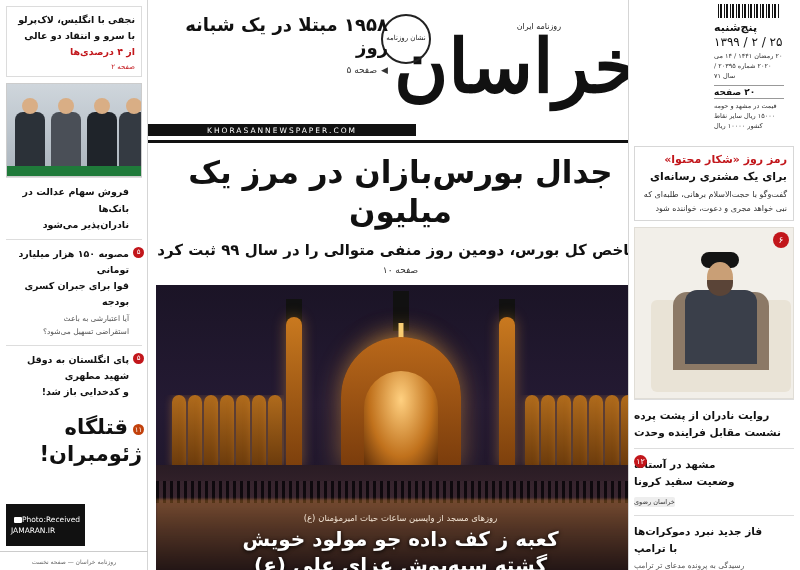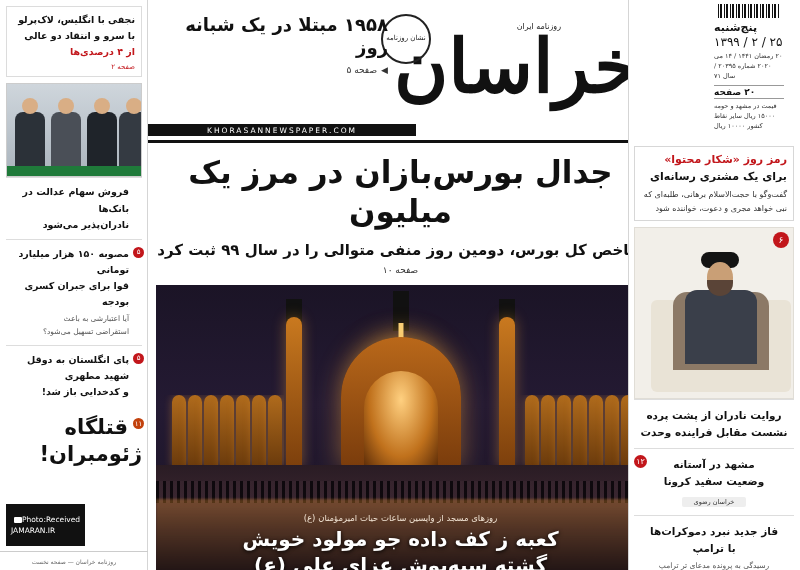--- a/index.html
+++ b/index.html
@@ -105,44 +105,44 @@
   .rc-title .blk{color:#111;}
   .rc-sub{font-size:8px;line-height:1.7;color:#333;margin-top:3px;}
   .rc-photo{position:relative;margin:6px 6px 0 6px;height:170px;background:#f2efe9;border:1px solid #e0ddd6;overflow:hidden;}
   .rc-photo .chair{position:absolute;left:16px;bottom:6px;width:140px;height:92px;background:#e9e3d6;border-radius:6px;}
   .rc-photo .man-head{position:absolute;left:72px;top:34px;width:26px;height:30px;border-radius:50% 50% 45% 45%;background:#c99f76;}
   .rc-photo .turban{position:absolute;left:66px;top:24px;width:38px;height:16px;border-radius:10px;background:#141414;}
   .rc-photo .beard{position:absolute;left:72px;top:52px;width:26px;height:16px;border-radius:0 0 14px 14px;background:#5a4437;}
   .rc-photo .body{position:absolute;left:50px;top:62px;width:72px;height:74px;border-radius:12px 12px 0 0;background:#3a3f4a;}
   .rc-photo .cloak{position:absolute;left:38px;top:64px;width:96px;height:78px;border-radius:14px 14px 0 0;background:#7b6652;opacity:.85;}
   .rc-pagetag{position:absolute;right:4px;top:4px;width:16px;height:16px;border-radius:50%;background:#c2161b;color:#fff;font-size:9px;display:flex;align-items:center;justify-content:center;}
-  .rc-item{border-top:1px solid #ddd;margin:0 6px;padding:7px 0;direction:rtl;text-align:center;position:relative;}
+  .rc-item{border-top:1px solid #ddd;margin:0 6px;padding:7px 0;direction:rtl;text-align:left;position:relative;}
   .rc-item .num{position:absolute;left:0;top:6px;width:13px;height:13px;border-radius:50%;background:#c2161b;color:#fff;font-size:8px;display:flex;align-items:center;justify-content:center;}
   .rc-item .t{font-size:10.5px;font-weight:700;line-height:1.6;color:#111;}
   .rc-item .d{font-size:7.5px;color:#555;line-height:1.7;margin-top:3px;}
-  .rc-item .src{display:inline-block;font-size:6.5px;background:#eee;color:#333;padding:1px 12px;border-radius:2px;margin-top:3px;}
+  .rc-item .src{display:inline-block;font-size:6.5px;background:#eee;color:#333;padding:1px 0;border-radius:2px;margin-top:3px;}
 
   
   .lc-box{border:1px solid #dcdcdc;margin:6px 6px 0 6px;padding:5px 6px;direction:rtl;text-align:right;}
   .lc-title{font-size:9.5px;font-weight:700;line-height:1.7;color:#111;}
   .lc-title .red{color:#c2161b;}
   .lc-page{font-size:7px;color:#c2161b;margin-top:3px;}
   .lc-photo{position:relative;margin:6px 6px 0 6px;height:92px;background:#d9dde2;overflow:hidden;border:1px solid #ccc;}
   .lc-photo .wall{position:absolute;inset:0;background:linear-gradient(#cfd6dc,#aab4bd);}
   .lc-photo .p{position:absolute;bottom:0;width:30px;height:64px;background:#2b3138;border-radius:8px 8px 0 0;}
   .lc-photo .p .h{position:absolute;left:50%;transform:translateX(-50%);top:-14px;width:16px;height:16px;border-radius:50%;background:#d9ae85;}
   .lc-photo .p1{left:8px;} .lc-photo .p2{left:44px;background:#4a4f57;}
   .lc-photo .p3{left:80px;background:#1f242a;} .lc-photo .p4{left:112px;background:#343a42;}
   .lc-photo .green{position:absolute;left:0;bottom:0;width:100%;height:10px;background:#1f7a3a;}
   .lc-item{border-top:1px solid #ddd;margin:0 6px;padding:6px 0;direction:rtl;text-align:right;position:relative;}
   .lc-item .dot{position:absolute;right:-2px;top:7px;width:11px;height:11px;border-radius:50%;background:#c2161b;color:#fff;font-size:7px;display:flex;align-items:center;justify-content:center;}
   .lc-item .t{font-size:9.5px;font-weight:700;line-height:1.7;color:#111;padding-right:13px;}
   .lc-item .d{font-size:7.5px;color:#555;line-height:1.7;margin-top:3px;padding-right:13px;}
   .lc-big{margin:8px 6px 0 6px;direction:rtl;text-align:right;position:relative;}
-  .lc-big .dot{position:absolute;right:-2px;top:4px;width:11px;height:11px;border-radius:50%;background:#c2410c;color:#fff;font-size:7px;display:flex;align-items:center;justify-content:center;}
+  .lc-big .dot{position:absolute;right:-2px;top:10px;width:11px;height:11px;border-radius:50%;background:#c2410c;color:#fff;font-size:7px;display:flex;align-items:center;justify-content:center;}
   .lc-big .t1{font-size:21px;font-weight:700;line-height:1.25;color:#111;padding-right:14px;}
   .lc-big .t2{font-size:21px;font-weight:700;line-height:1.25;color:#111;}
   .photo-received{position:absolute;left:6px;bottom:24px;background:#111;color:#fff;font-size:7.5px;padding:10px 5px;line-height:1.5;text-align:left;direction:ltr;}
   .photo-received .cam{display:inline-block;width:8px;height:6px;background:#fff;border-radius:1px;margin-left:3px;position:relative;top:1px;}
   .bottom-strip{position:absolute;left:0;bottom:0;width:148px;height:18px;border-top:1px solid #ccc;
     font-size:6px;color:#666;display:flex;align-items:center;justify-content:center;direction:rtl;}
   .vline{position:absolute;top:0;bottom:0;width:1px;background:#d5d5d5;}
 </style>
 </head>
 <body>

